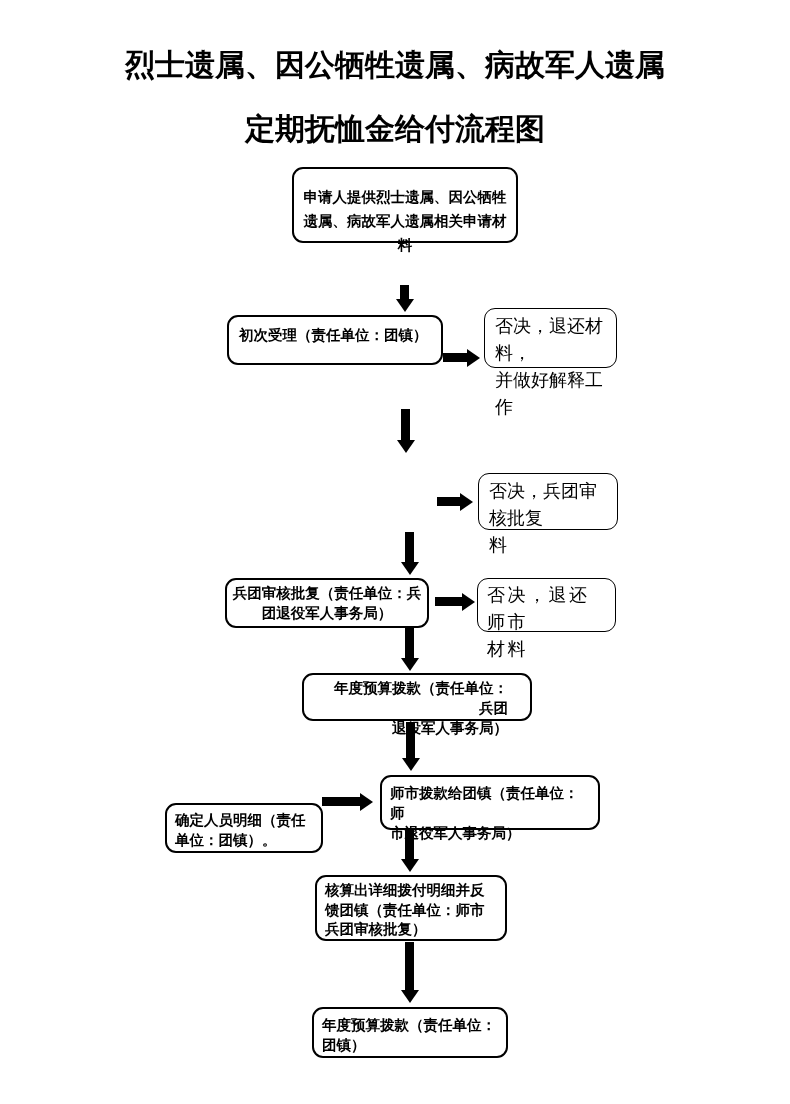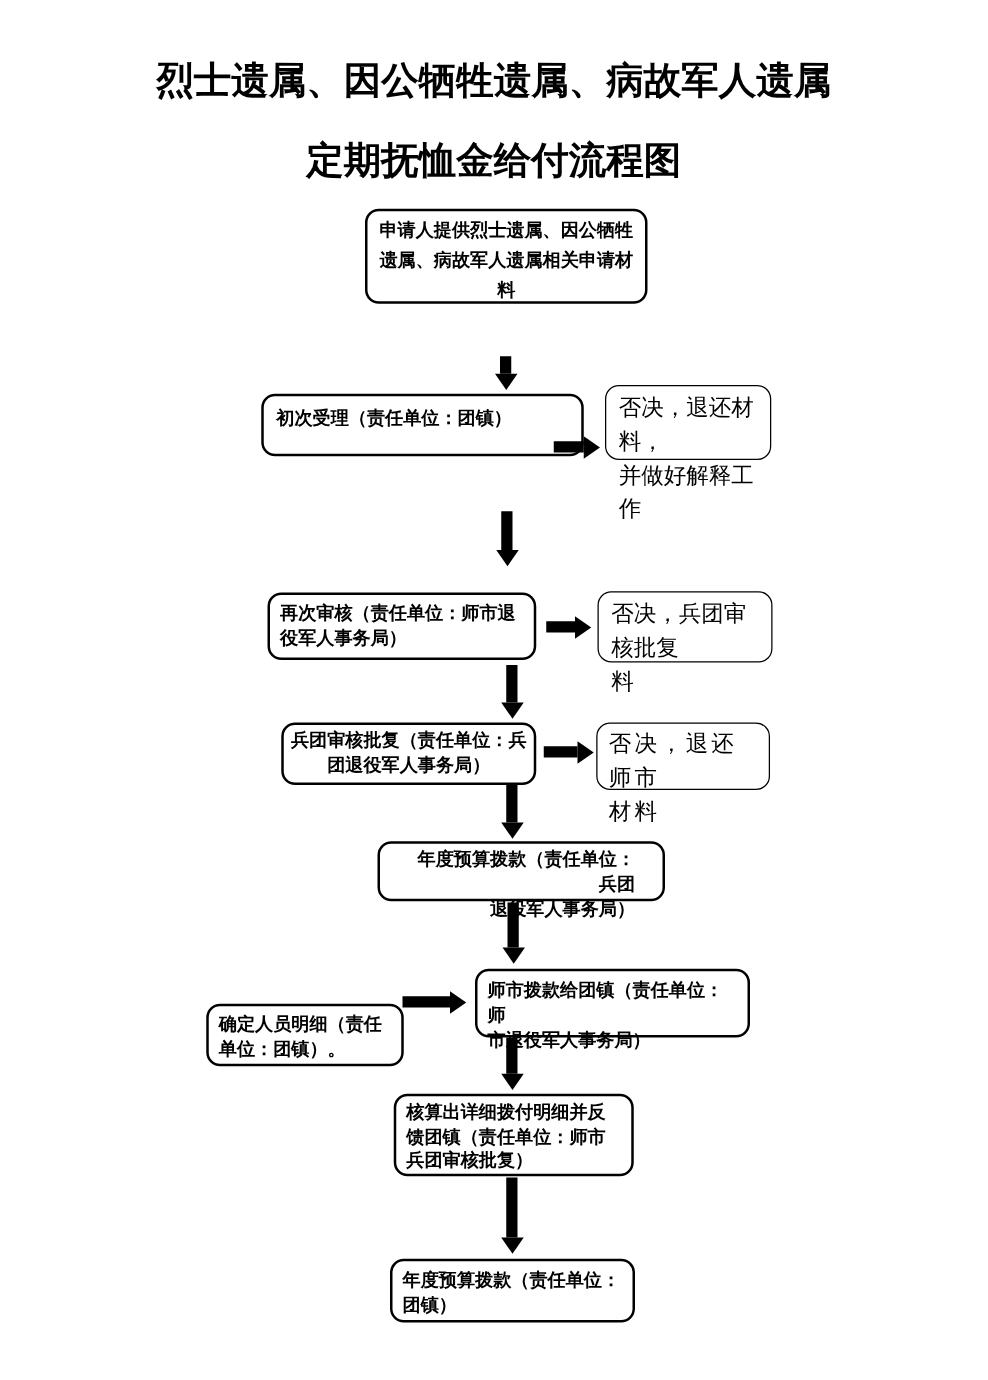--- a/index.html
+++ b/index.html
@@ -40,22 +40,22 @@
     text-align: left;
   }
   .node.side {
     border-width: 1.5px;
     font-weight: normal;
     font-family: "Liberation Serif", "DejaVu Serif", serif;
     font-size: 18px;
     line-height: 27px;
   }
 
-  #n-apply     { left: 292px; top: 167px;  width: 226px; height: 76px; text-align: center; line-height: 24px; padding: 4px 6px; }
-  #n-initial   { left: 209px; top: 315px;  width: 258px; height: 50px; padding: 8px 10px; }
+  #n-apply     { left: 292px; top: 167px;  width: 226px; height: 76px; text-align: center; line-height: 24px; padding: 16px 6px; }
+  #n-initial   { left: 227px; top: 315px;  width: 216px; height: 50px; padding: 8px 10px; }
   #n-side-a    { left: 484px; top: 308px;  width: 133px; height: 60px; padding: 4px 10px; }
   #n-recheck   { left: 214px; top: 474px;  width: 215px; height: 54px; padding: 5px 8px; }
   #n-side-b    { left: 478px; top: 473px;  width: 140px; height: 57px; padding: 4px 10px; }
   #n-corps     { left: 225px; top: 578px;  width: 204px; height: 50px; padding: 3px 4px; text-align: center; }
   #n-side-c    { left: 477px; top: 578px;  width: 139px; height: 54px; padding: 3px 9px; letter-spacing: 2.5px; }
   #n-budget    { left: 302px; top: 673px;  width: 230px; height: 48px; padding: 3px 22px; text-align: right; }
   #n-personnel { left: 165px; top: 779px;  width: 158px; height: 50px; padding: 5px 8px; margin-top: 24px; }
   #n-shishi    { left: 380px; top: 775px;  width: 220px; height: 55px; padding: 6px 8px; }
   #n-calc      { left: 315px; top: 875px;  width: 192px; height: 66px; padding: 4px 8px; line-height: 19.5px; }
   #n-card      { left: 312px; top: 1007px; width: 196px; height: 51px; padding: 6px 8px; }
@@ -127,22 +127,20 @@
   </div>
 
   <div class="node side" id="n-side-a">否决，退还材料，
 并做好解释工作</div>
 
   <div class="arrow-v" id="ar2">
     <div class="vstem"></div>
     <div class="vhead"></div>
   </div>
 
-  <div class="node" id="n-recheck">再次审核（责任单位：师市退
-役军人事务局）</div>
 
   <div class="arrow-h" id="ah2">
     <div class="hstem"></div>
     <div class="hhead"></div>
   </div>
 
   <div class="node side" id="n-side-b">否决，兵团审核批复
 料</div>
 
   <div class="arrow-v" id="ar3">

